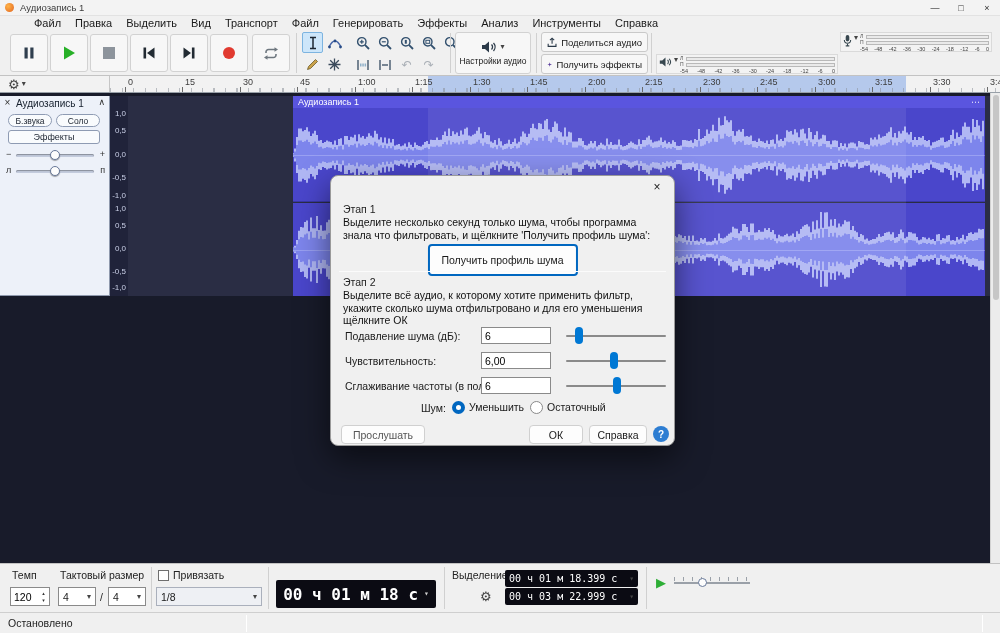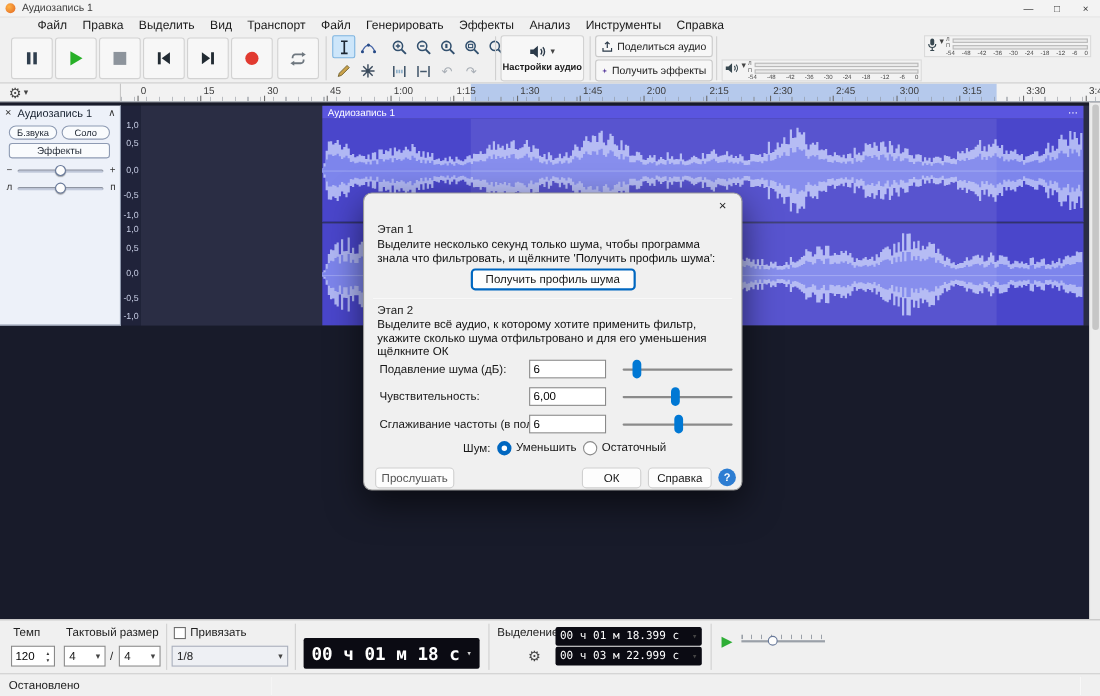--- a/index.html
+++ b/index.html
@@ -24,21 +24,21 @@
 .toolbar{position:absolute;left:0;top:31px;width:100%;height:45px;background:#f0f0f0;
   border-bottom:1px solid #c3c3c3;}
 .vsep{position:absolute;top:2px;width:1px;height:40px;background:#d0d0d0;}
 .tbtn{position:absolute;top:3px;width:38px;height:38px;background:#f7f7f7;border:1px solid #d2d2d2;
   border-radius:3px;display:flex;align-items:center;justify-content:center;}
 .sbtn{position:absolute;width:21px;height:21px;display:flex;align-items:center;justify-content:center;
   border:1px solid transparent;border-radius:2px;font-size:12px;color:#6d7680;}
 .sbtn.active{background:#cde6fa;border-color:#7db4e0;}
 .setup-btn{position:absolute;left:455px;top:1px;width:76px;height:42px;background:#f7f7f7;
   border:1px solid #d2d2d2;border-radius:3px;display:flex;flex-direction:column;align-items:center;justify-content:center;gap:2px;}
-.setup-btn .lbl{font-size:8.5px;white-space:nowrap;font-weight:bold;}
+.setup-btn .lbl{font-size:8.5px;white-space:nowrap;}
 .wbtn{position:absolute;left:541px;width:107px;height:20px;background:#f7f7f7;border:1px solid #c9c9c9;
   border-radius:3px;display:flex;align-items:center;gap:4px;padding:0 5px;font-size:9.5px;white-space:nowrap;}
 .caret{font-size:8px;color:#444;line-height:1;}
 .meter{position:absolute;display:flex;align-items:flex-start;gap:2px;background:#f3f3f3;border:1px solid #dadada;padding:1px 2px;}
 .mbody{flex:1;}
 .mch{display:flex;align-items:center;gap:2px;height:5px;margin-bottom:1px;}
 .mchl{font-size:5px;color:#555;width:4px;line-height:5px;}
 .mbar{height:4px;background:#eaeaea;border:1px solid #b9b9b9;flex:1;}
 .mscale{display:flex;justify-content:space-between;font-size:5.5px;color:#444;margin-top:1px;line-height:6px;}
 
@@ -86,21 +86,21 @@
 
 .dialog{position:absolute;left:330px;top:175px;width:345px;height:271px;background:#f0f0f0;
   border:1px solid #9a9a9a;border-radius:8px;box-shadow:0 12px 32px rgba(0,0,0,.55);font-size:10.5px;}
 .dlg-title{position:absolute;left:0;top:0;width:100%;height:21px;display:flex;align-items:center;
   padding-left:11px;font-size:10.5px;color:#111;}
 .dlg-close{position:absolute;right:2px;top:1px;width:30px;height:19px;display:flex;align-items:center;
   justify-content:center;font-size:12px;color:#222;}
 .dsec{position:absolute;left:12px;font-size:10.5px;color:#222;}
 .dtext{position:absolute;left:12px;width:324px;line-height:12.5px;color:#111;}
 .dlg-hr{position:absolute;left:8px;right:8px;top:95px;height:1px;background:#dadada;border-bottom:1px solid #fbfbfb;}
-.dprofile{position:absolute;left:50%;top:68px;transform:translateX(-50%);height:20px;padding:0 12px;
+.dprofile{position:absolute;left:50%;top:68px;transform:translateX(-50%);height:32px;padding:0 12px;
   background:#fdfdfd;border:2px solid #0067c0;border-radius:4px;font-size:10.5px;display:flex;align-items:center;}
 .drow{position:absolute;left:0;width:100%;height:18px;}
 .dlabel{position:absolute;left:14px;line-height:18px;}
 .dinput{position:absolute;left:150px;top:0;width:70px;height:17px;border:1px solid #8a8a8a;background:#fff;
   font-family:"Liberation Sans",sans-serif;font-size:10.5px;padding:0 3px;}
 .dslider{position:absolute;left:235px;top:0;width:100px;height:17px;}
 .dslider::before{content:"";position:absolute;left:0;right:0;top:8px;height:2px;background:#8a8a8a;border-radius:1px;}
 .dthumb{position:absolute;top:0;width:8px;height:17px;border-radius:4px;background:#0078d4;}
 .radio{position:absolute;width:13px;height:13px;border-radius:50%;background:#fff;border:1px solid #8a8a8a;}
 .radio.sel{border:4px solid #0067c0;}
@@ -506,21 +506,21 @@
     </div>
 
     <div class="drow" style="top:223px">
       <span class="dlabel" style="left:90px">Шум:</span>
       <span class="radio sel" style="left:121px;top:2px"></span>
       <span class="rlbl" style="left:138px">Уменьшить</span>
       <span class="radio" style="left:199px;top:2px"></span>
       <span class="rlbl" style="left:216px">Остаточный</span>
     </div>
 
-    <div class="dbtn" style="left:10px;top:249px;width:72px;color:#555">Прослушать</div>
+    <div class="dbtn" style="left:10px;top:249px;width:84px;color:#555">Прослушать</div>
     <div class="dbtn" style="left:198px;top:249px;width:54px">ОК</div>
     <div class="dbtn" style="left:258px;top:249px;width:58px">Справка</div>
     <div class="help">?</div>
   </div>
 
   <div class="bottombar">
     <span class="blabel" style="left:12px">Темп</span>
     <input class="inputbox" style="left: 10px; width: 40px;" value="120">
     <div class="spin" style="left:38px">
       <span>▴</span>

